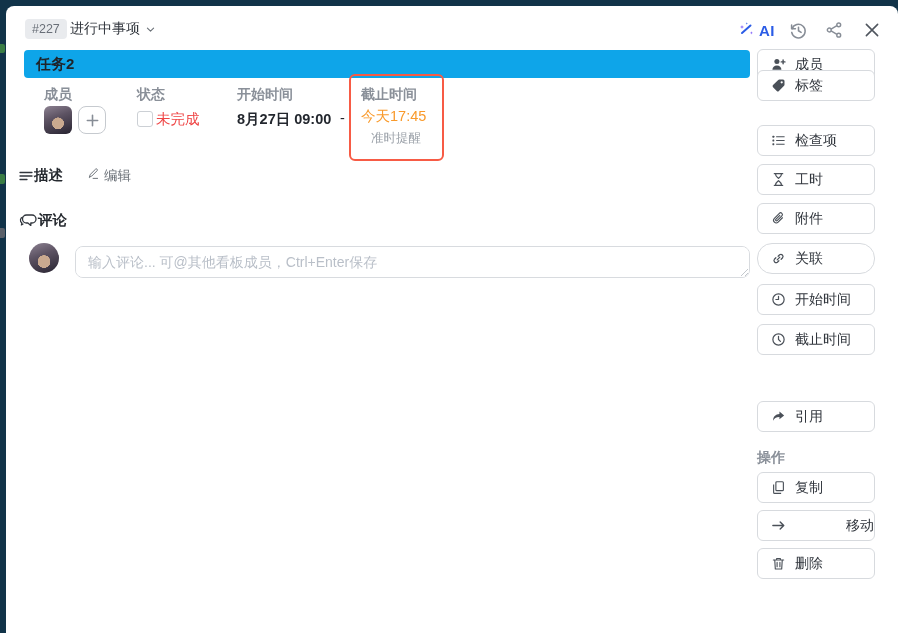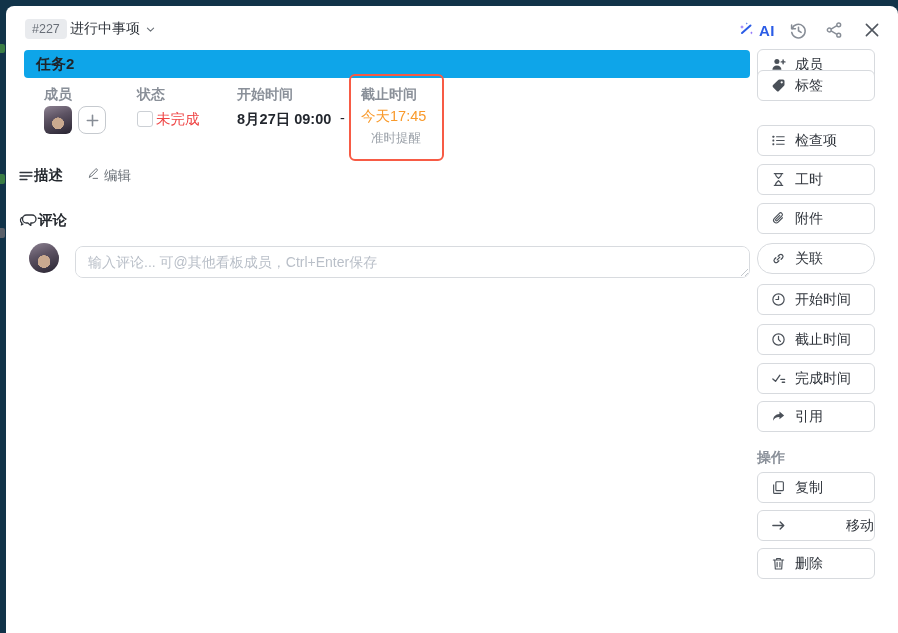--- a/index.html
+++ b/index.html
@@ -287,29 +287,20 @@
   <div class="abs side-button" style="top:318px;">
     <span class="icon">
       <svg width="15" height="15" viewBox="0 0 16 16" fill="none" stroke="currentColor" stroke-width="1.3" stroke-linecap="round">
           <circle cx="8" cy="8" r="6"></circle>
           <path d="M8 4.6V8l2 2"></path>
         </svg>
     </span>
       <span>截止时间</span>
   </div>
 
-  <div class="abs side-button" style="top:357px;">
-    <span class="icon">
-      <svg width="15" height="15" viewBox="0 0 16 16" fill="none" stroke="currentColor" stroke-width="1.4" stroke-linecap="round" stroke-linejoin="round">
-          <path d="M2 8.5L4.8 11 9.5 4.5"></path>
-          <path d="M10.5 9h4M12 12h2.5"></path>
-        </svg>
-    </span>
-      <span>完成时间</span>
-  </div>
 
   <div class="abs side-button" style="top:395px;">
     <span class="icon">
       <svg width="15" height="15" viewBox="0 0 16 16" fill="currentColor">
           <path d="M9 2.6l5 4.2-5 4.2V8.4C5.4 8.4 3.2 10 2.2 12.6c0-4.4 2.6-7 6.8-7.2z"></path>
         </svg>
     </span>
       <span>引用</span>
   </div>
 

